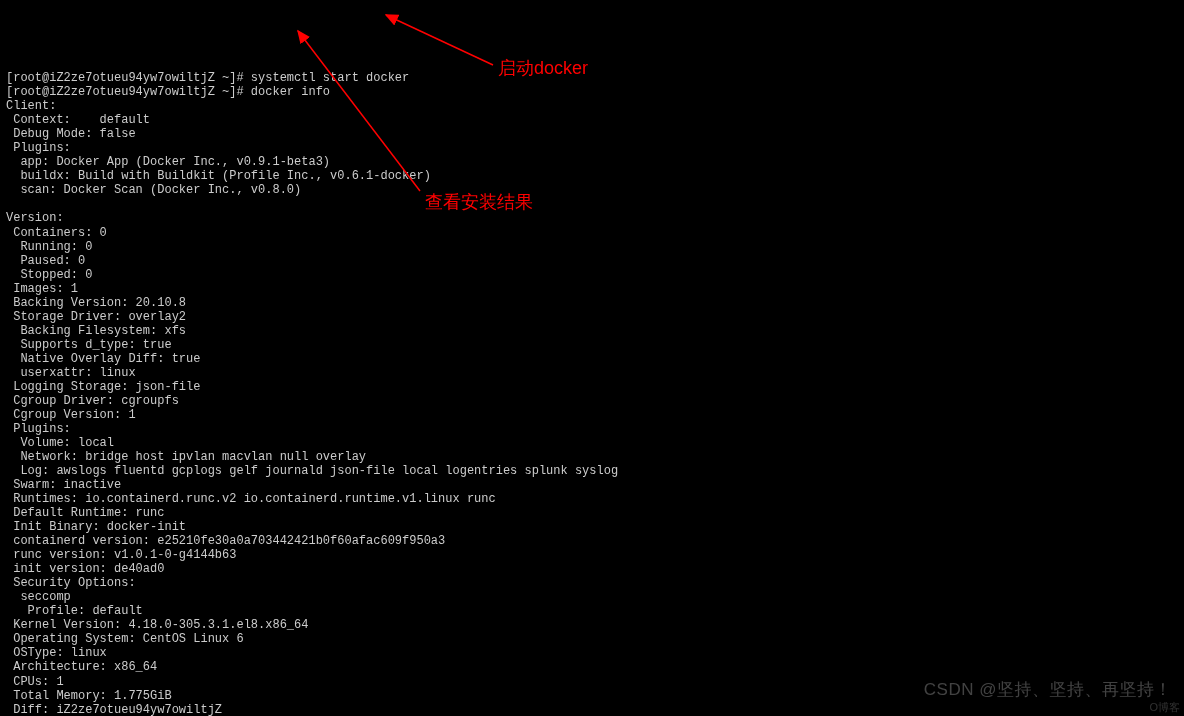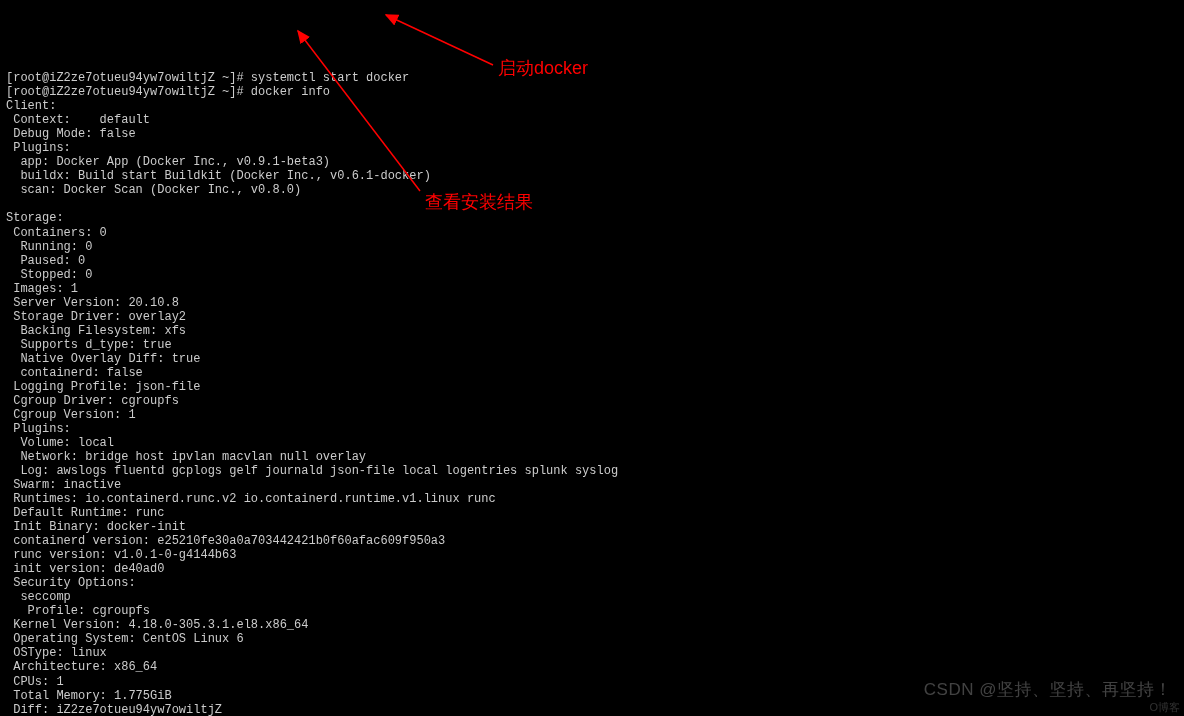--- a/index.html
+++ b/index.html
@@ -56,52 +56,52 @@
 
 
 <div class="terminal">
 <span>[root@iZ2ze7otueu94yw7owiltjZ ~]# </span><span>systemctl start docker</span>
 <span>[root@iZ2ze7otueu94yw7owiltjZ ~]# </span><span>docker info</span>
 <span>Client:</span>
 <span> Context:    default</span>
 <span> Debug Mode: false</span>
 <span> Plugins:</span>
 <span>  app: Docker App (Docker Inc., v0.9.1-beta3)</span>
-<span>  buildx: Build start Buildkit (Docker Inc., v0.6.1-docker)</span>
+<span>  buildx: Build with Buildkit (Profile Inc., v0.6.1-docker)</span>
 <span>  scan: Docker Scan (Docker Inc., v0.8.0)</span>
 <span></span>
-<span>Storage:</span>
+<span>Version:</span>
 <span> Containers: 0</span>
 <span>  Running: 0</span>
 <span>  Paused: 0</span>
 <span>  Stopped: 0</span>
 <span> Images: 1</span>
-<span> Server Version: 20.10.8</span>
+<span> Backing Version: 20.10.8</span>
 <span> Storage Driver: overlay2</span>
 <span>  Backing Filesystem: xfs</span>
 <span>  Supports d_type: true</span>
 <span>  Native Overlay Diff: true</span>
-<span>  containerd: false</span>
-<span> Logging Profile: json-file</span>
+<span>  userxattr: linux</span>
+<span> Logging Storage: json-file</span>
 <span> Cgroup Driver: cgroupfs</span>
 <span> Cgroup Version: 1</span>
 <span> Plugins:</span>
 <span>  Volume: local</span>
 <span>  Network: bridge host ipvlan macvlan null overlay</span>
 <span>  Log: awslogs fluentd gcplogs gelf journald json-file local logentries splunk syslog</span>
 <span> Swarm: inactive</span>
 <span> Runtimes: io.containerd.runc.v2 io.containerd.runtime.v1.linux runc</span>
 <span> Default Runtime: runc</span>
 <span> Init Binary: docker-init</span>
 <span> containerd version: e25210fe30a0a703442421b0f60afac609f950a3</span>
 <span> runc version: v1.0.1-0-g4144b63</span>
 <span> init version: de40ad0</span>
 <span> Security Options:</span>
 <span>  seccomp</span>
-<span>   Profile: cgroupfs</span>
+<span>   Profile: default</span>
 <span> Kernel Version: 4.18.0-305.3.1.el8.x86_64</span>
 <span> Operating System: CentOS Linux 6</span>
 <span> OSType: linux</span>
 <span> Architecture: x86_64</span>
 <span> CPUs: 1</span>
 <span> Total Memory: 1.775GiB</span>
 <span> Diff: iZ2ze7otueu94yw7owiltjZ</span>
 
 
 

